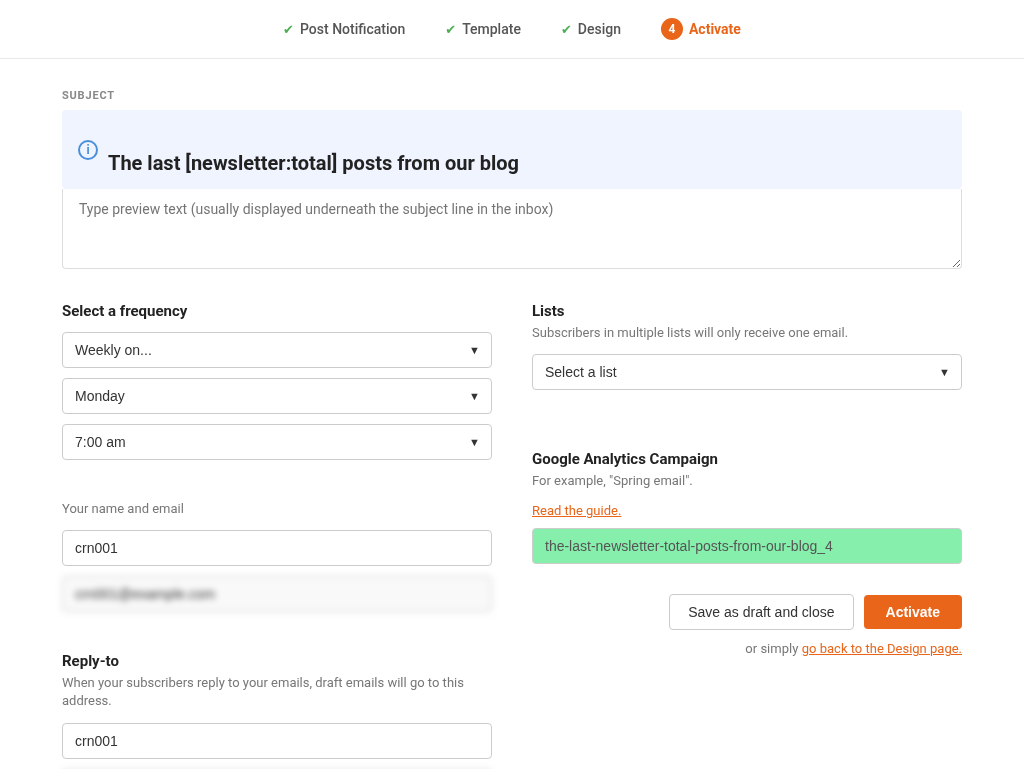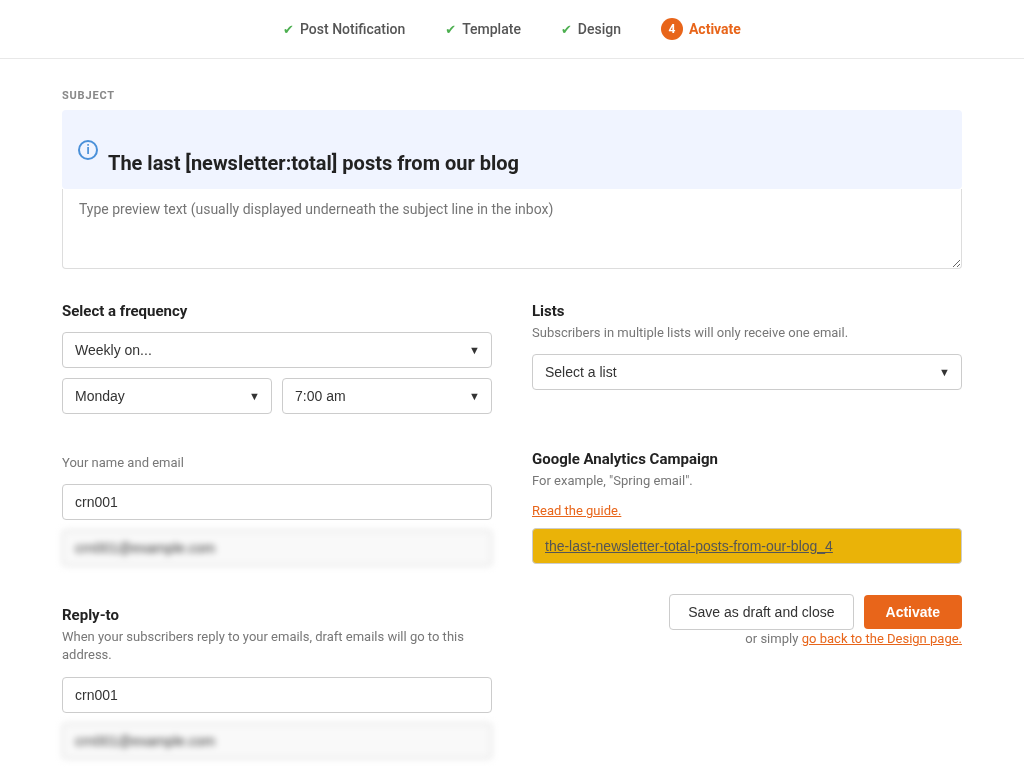--- a/index.html
+++ b/index.html
@@ -157,21 +157,21 @@
       right: 12px;
       top: 50%;
       transform: translateY(-50%);
       pointer-events: none;
       color: #333;
       font-size: 11px;
     }
 
     .day-time-row {
       display: flex;
-      gap: 10px;
+      flex-direction: column;
     }
     .day-time-row .select-wrapper {
       flex: 1;
     }
 
     
     .text-input {
       width: 100%;
       border: 1px solid #ccc;
       border-radius: 4px;
@@ -197,38 +197,38 @@
     }
 
     
     .analytics-input {
       width: 100%;
       border: 1px solid #ccc;
       border-radius: 4px;
       padding: 9px 12px;
       font-size: 14px;
       color: #555;
-      background: #eab308;
-      outline: none;
-      text-decoration: underline;
+      background: #86efac;
+      outline: none;
     }
 
     
     .orange-link {
       color: #e8651a;
       text-decoration: underline;
       cursor: pointer;
       font-size: 13px;
     }
 
     
     .bottom-actions {
       display: flex;
       flex-direction: column;
       align-items: flex-end;
+      gap: 10px;
       margin-top: 20px;
     }
     .action-buttons {
       display: flex;
       gap: 10px;
       align-items: center;
     }
     .btn-draft {
       background: #fff;
       border: 1px solid #ccc;

